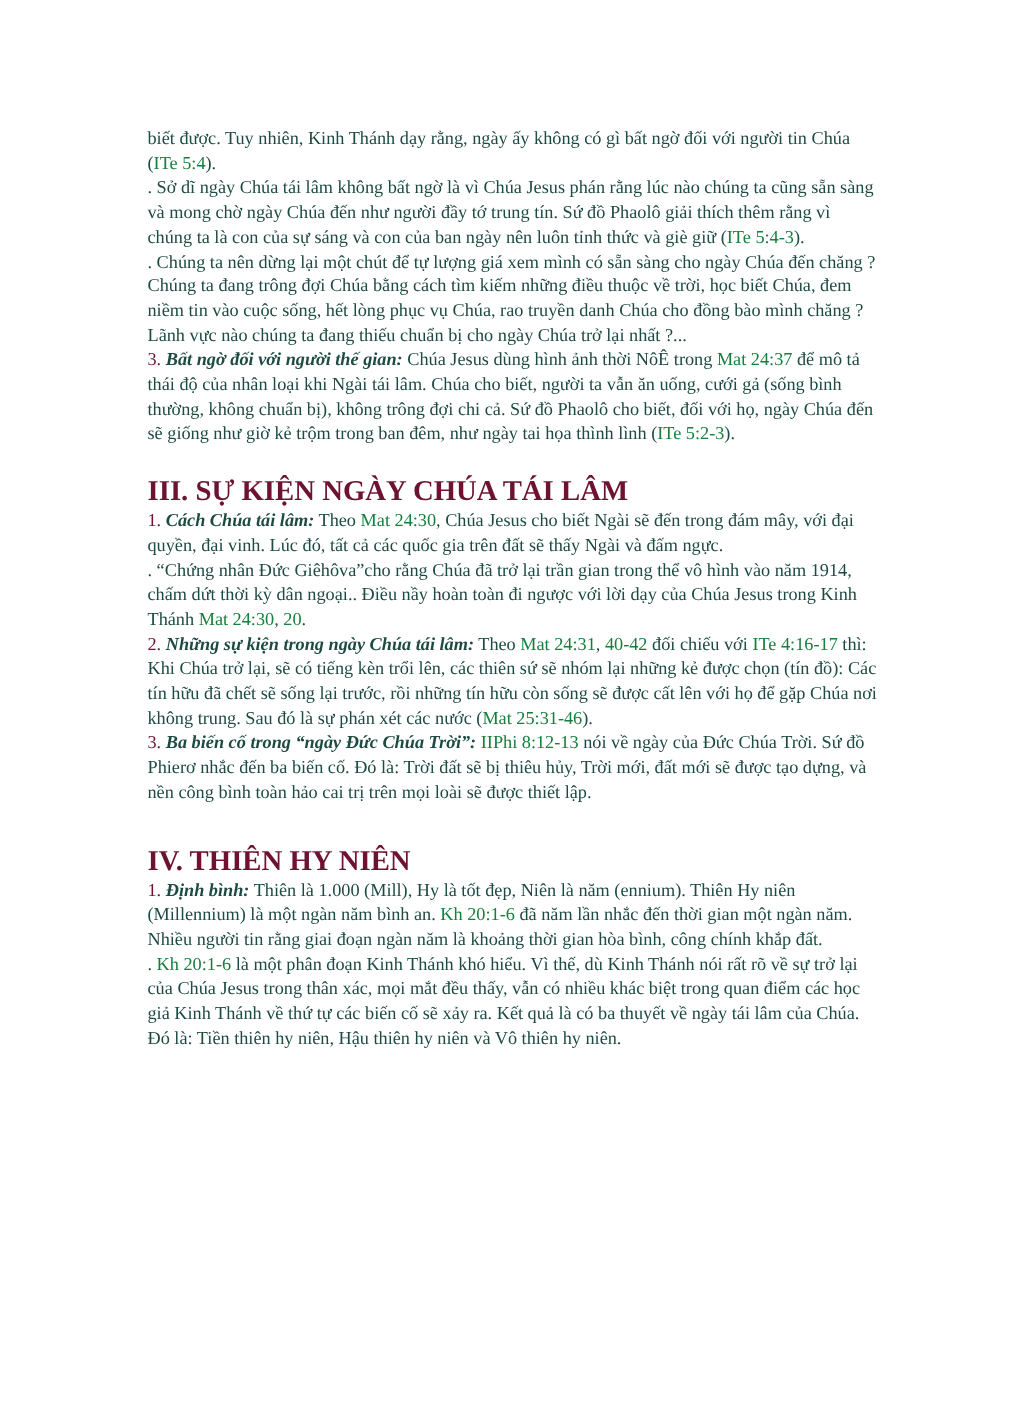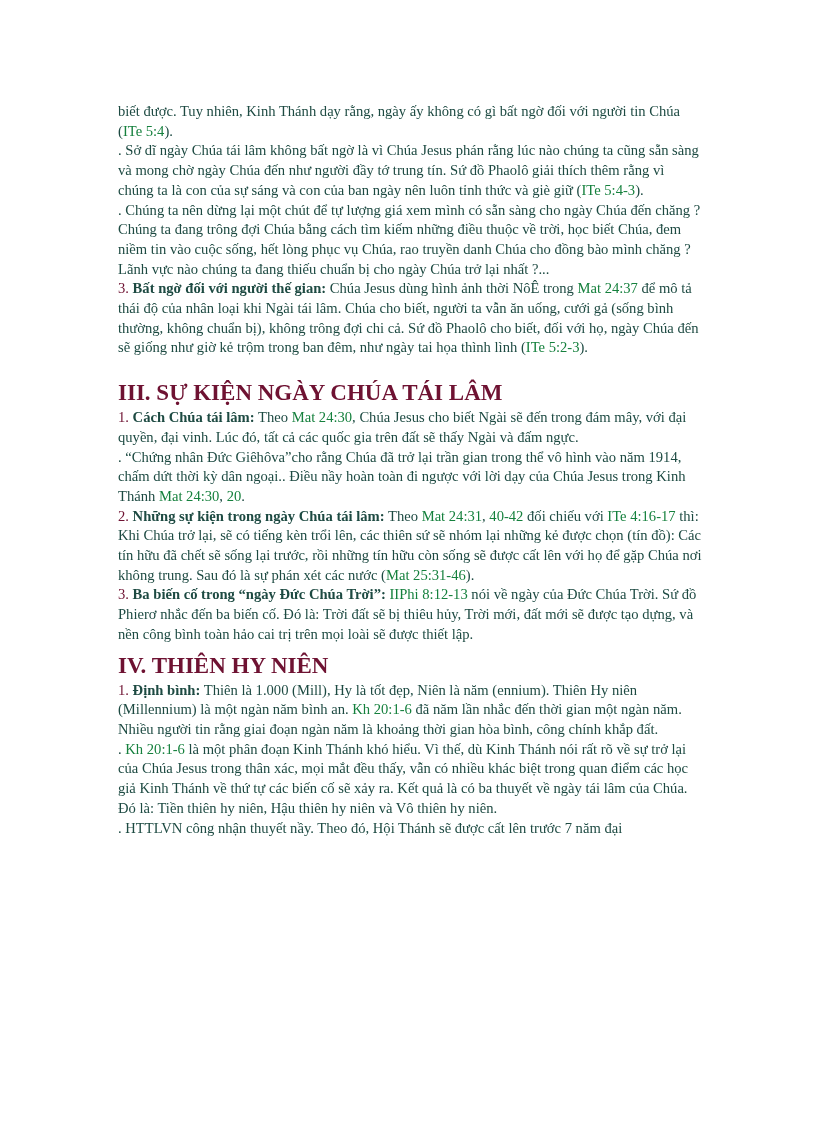--- a/index.html
+++ b/index.html
@@ -5,27 +5,27 @@
   html, body { margin: 0; padding: 0; background: #ffffff; }
   body { width: 816px; height: 1123px; position: relative; overflow: hidden; }
   .page {
     position: absolute; left: 118px; top: 102px; width: 585px;
     font-family: "Liberation Serif", "DejaVu Serif", serif;
     font-size: 14.6px; line-height: 19.7px; color: #1d4a42;
   }
   .p { margin: 0; }
   .ref { color: #15803d; }
   .num { color: #6e1232; }
-  .lbl { font-weight: bold; color: #1d4a42; }
+  .lbl { font-weight: bold; font-style: italic; color: #1d4a42; }
   h2 {
     margin: 0; font-family: "Liberation Serif", "DejaVu Serif", serif;
     font-weight: bold; font-size: 23px; line-height: 26px; color: #6e1232;
   }
   .h-iii { margin-top: 22px; margin-bottom: 2px; }
-  .h-iv { margin-top: 8px; margin-bottom: 2px; }
+  .h-iv { margin-top: 31px; margin-bottom: 2px; }
 </style>
 </head>
 <body>
 
 <div class="page">
 
   <p class="p"><span>biết được. Tuy nhiên,  Kinh Thánh  dạy rằng, ngày ấy không  có gì bất ngờ đối với người tin  Chúa (</span><span class="ref">ITe 5:4</span><span>).</span></p>
 
   <p class="p"><span>. Sở dĩ ngày Chúa tái lâm không bất ngờ là vì Chúa Jesus phán rằng lúc nào chúng ta cũng sẵn sàng và mong chờ ngày Chúa đến như người đầy tớ trung tín. Sứ đồ Phaolô giải thích thêm rằng vì chúng ta là con của sự sáng và con của ban ngày nên luôn tỉnh thức và giè giữ (</span><span class="ref">ITe 5:4-3</span><span>).</span></p>
 
@@ -43,15 +43,14 @@
 
   <p class="p"><span class="num">3.</span> <span class="lbl">Ba biến cố trong “ngày Đức Chúa Trời”:</span><span> </span><span class="ref">IIPhi 8:12-13</span><span> nói về ngày của Đức Chúa Trời. Sứ đồ Phierơ nhắc đến ba biến cố. Đó là: Trời đất sẽ bị thiêu hủy, Trời mới, đất mới sẽ được tạo dựng, và nền công bình toàn hảo cai trị trên mọi loài sẽ được thiết lập.</span></p>
 
   <h2 class="h-iv">IV. THIÊN HY NIÊN</h2>
 
   <p class="p"><span class="num">1.</span> <span class="lbl">Định bình:</span><span> Thiên là 1.000 (Mill),  Hy là tốt đẹp, Niên là năm (ennium).  Thiên Hy niên (Millennium)  là một ngàn năm bình an. </span><span class="ref">Kh 20:1-6</span><span> đã năm lần nhắc đến thời gian một ngàn năm. Nhiều người tin rằng giai đoạn ngàn năm là khoảng thời gian hòa bình, công chính khắp đất.</span></p>
 
   <p class="p"><span>. </span><span class="ref">Kh 20:1-6</span><span> là một phân đoạn Kinh Thánh khó hiểu. Vì thế, dù Kinh Thánh nói rất rõ về sự trở lại của Chúa Jesus trong thân xác, mọi mắt đều thấy, vẫn có nhiều khác biệt trong quan điểm các học giả Kinh Thánh về thứ tự các biến cố sẽ xảy ra. Kết quả là có ba thuyết về ngày tái lâm của Chúa. Đó là: Tiền thiên hy niên, Hậu thiên hy niên và Vô thiên hy niên.</span></p>
 
 
-  <p class="p"><span>. HTTLVN công nhận thuyết nầy. Theo đó, Hội Thánh sẽ được cất lên trước 7 năm đại</span></p>
 
 </div>
 
 </body></html>

